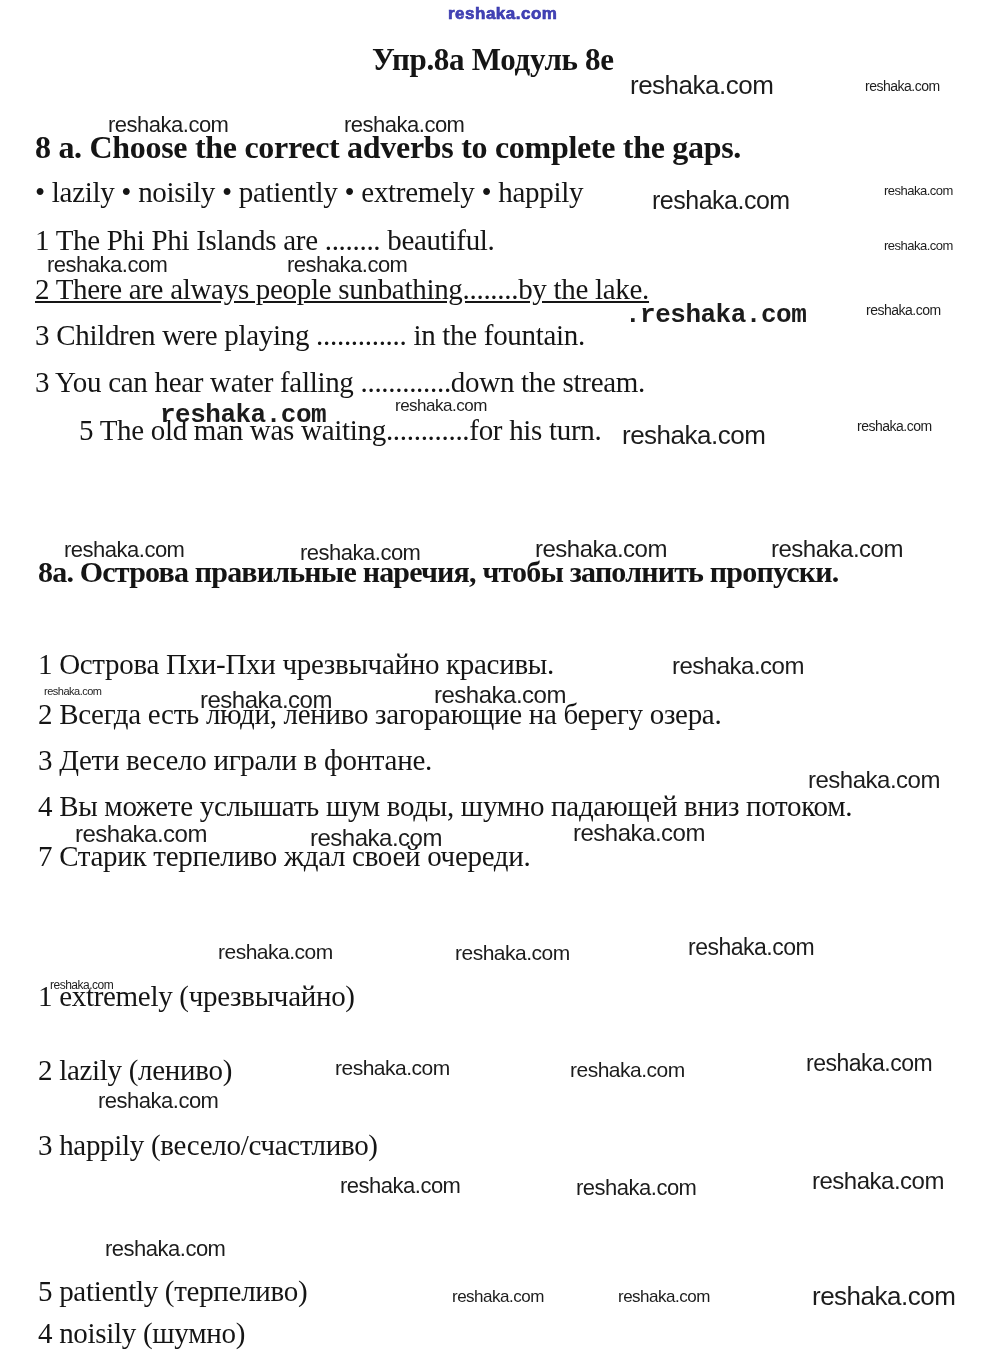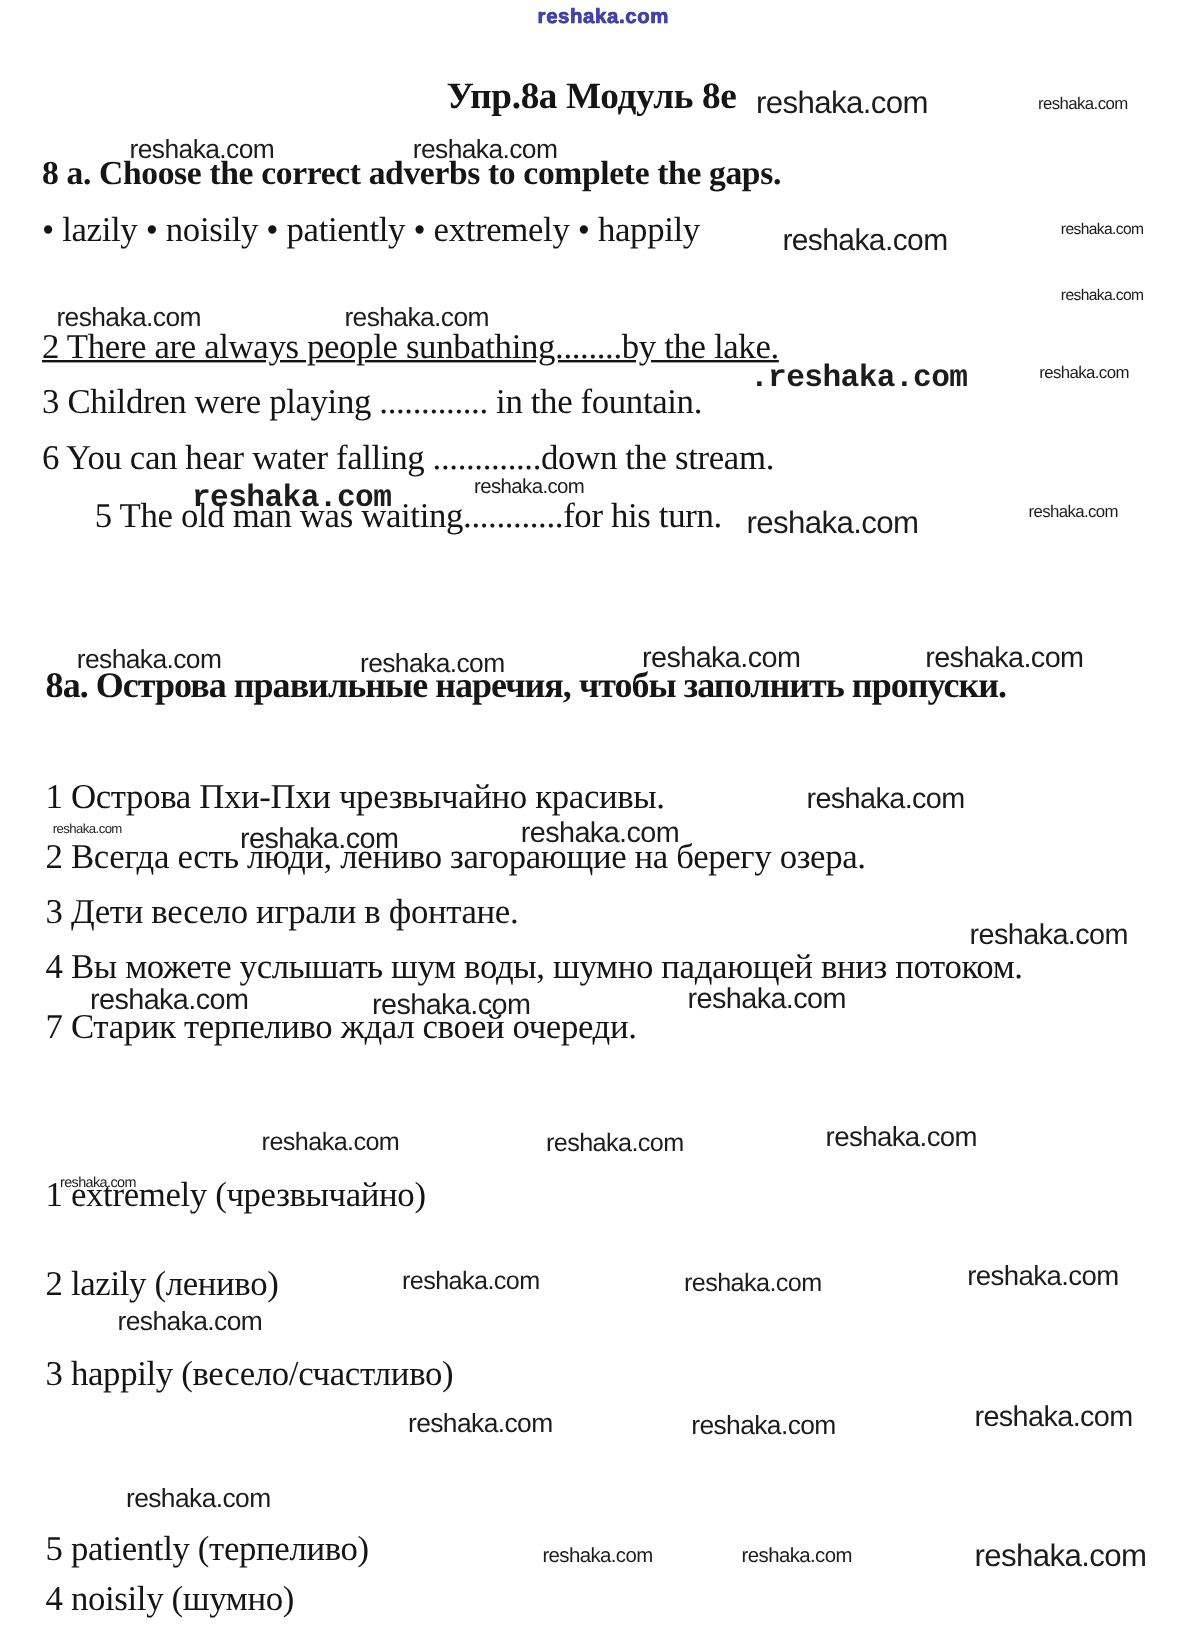--- a/index.html
+++ b/index.html
@@ -12,21 +12,21 @@
   }
   .txt {
     position:absolute;
     white-space:nowrap;
     color:#151515;
     font-family:"Liberation Serif","DejaVu Serif",serif;
     letter-spacing:-0.3px;
   }
   .b { font-weight:bold; }
   .sz29 { font-size:29px; }
-  .sz28 { font-size:28px; }
+  .sz28 { font-size:32px; }
   .sz30 { font-size:30px; }
   .wm {
     position:absolute;
     white-space:nowrap;
     color:#1c1c1c;
     font-family:"Liberation Sans","DejaVu Sans",sans-serif;
     letter-spacing:-0.5px;
   }
   .wm-blue {
     color:#4343b6;
@@ -34,29 +34,30 @@
     font-weight:bold;
     letter-spacing:0.5px;
   }
   .wm-semibold { font-weight:600;font-family:Liberation Mono, monospace; }
 </style>
 </head>
 <body>
 
 <div id="page">
 
-  <div class="txt b" style="left:372px; top:42px; font-size:31px;margin-top:20px;">Упр.8а Модуль 8e</div>
+  <div class="txt b" style="left:372px; top:42px; font-size:31px;">Упр.8а Модуль 8e</div>
 
   <div class="txt b sz28" style="left:35px; top:129px;">8 a. Choose the correct adverbs to complete the gaps.</div>
 
   <div class="txt sz29" style="left:35px; top:176px;">• lazily • noisily • patiently • extremely • happily</div>
 
+  <div class="txt sz29" style="left:35px; top:224px;">1 The Phi Phi Islands are ........ beautiful.</div>
   <div class="txt sz29" style="left:35px; top:273px;text-decoration:underline;">2 There are always people sunbathing........by the lake.</div>
   <div class="txt sz29" style="left:35px; top:319px;">3 Children were playing ............. in the fountain.</div>
-  <div class="txt sz29" style="left:35px; top:366px;">6 You can hear water falling .............down the stream.</div>
+  <div class="txt sz29" style="left:35px; top:366px;">3 You can hear water falling .............down the stream.</div>
   <div class="txt sz29" style="left:35px; top:414px;margin-left:44px;">5 The old man was waiting............for his turn.</div>
 
   <div class="txt b sz30" style="left:38px; top:555px; letter-spacing:-0.8px;">8а. Острова правильные наречия, чтобы заполнить пропуски.</div>
 
   <div class="txt sz29" style="left:38px; top:648px;">1 Острова Пхи-Пхи чрезвычайно красивы.</div>
   <div class="txt sz29" style="left:38px; top:698px;">2 Всегда есть люди, лениво загорающие на берегу озера.</div>
   <div class="txt sz29" style="left:38px; top:744px;">3 Дети весело играли в фонтане.</div>
   <div class="txt sz29" style="left:38px; top:790px;">4 Вы можете услышать шум воды, шумно падающей вниз потоком.</div>
   <div class="txt sz29" style="left:38px; top:840px;">7 Старик терпеливо ждал своей очереди.</div>
 

